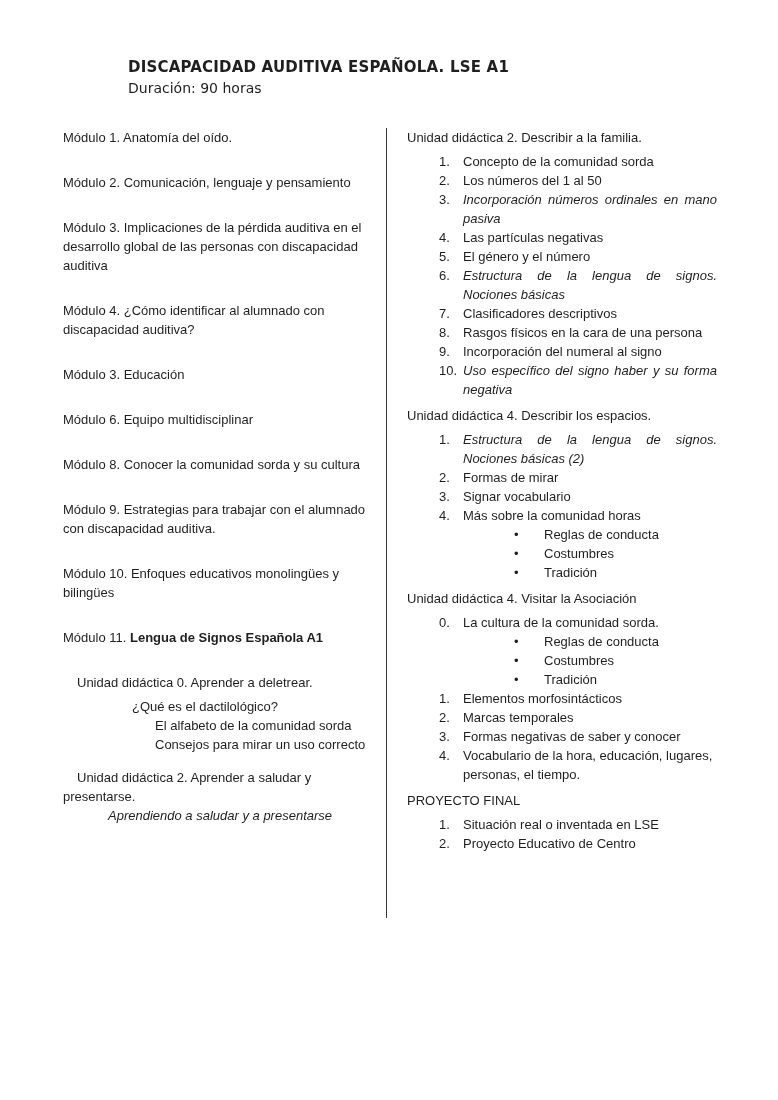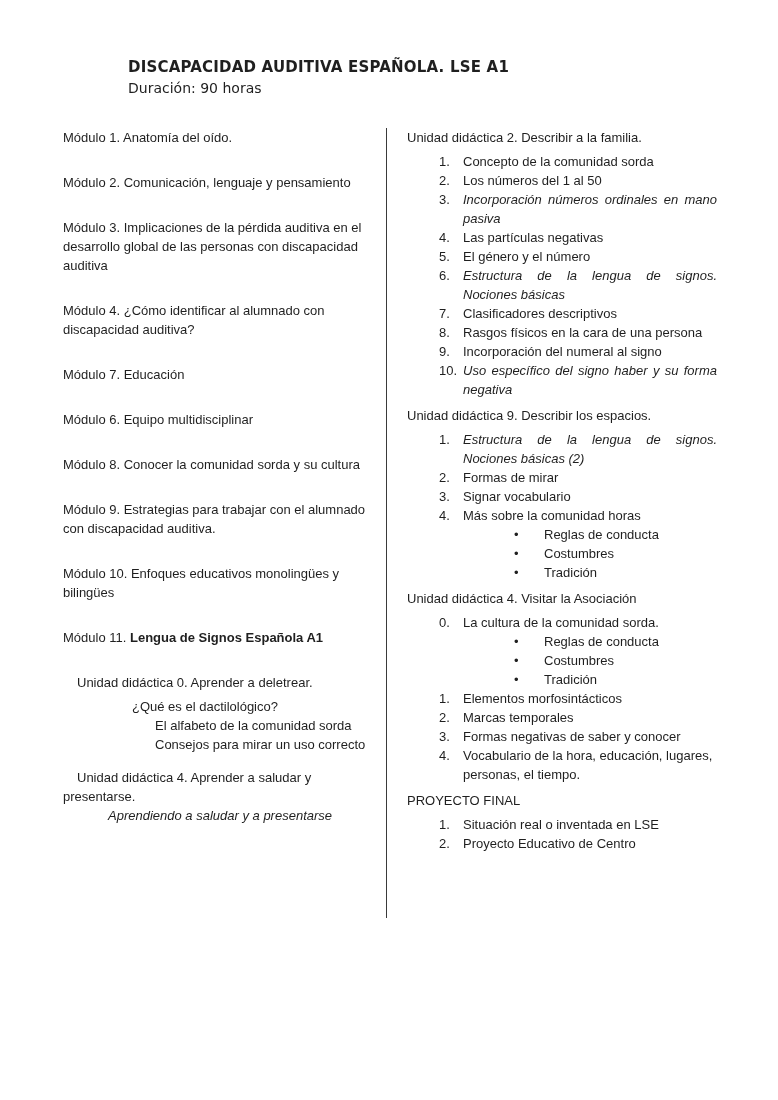--- a/index.html
+++ b/index.html
@@ -69,36 +69,36 @@
     <div class="doc-subtitle">Duración: 90 horas</div>
   </header>
 
   <div class="columns">
 
     <div class="col-left">
       <p class="module">Módulo 1. Anatomía del oído.</p>
       <p class="module">Módulo 2. Comunicación, lenguaje y pensamiento</p>
       <p class="module">Módulo 3. Implicaciones de la pérdida auditiva en el desarrollo global de las personas con discapacidad auditiva</p>
       <p class="module">Módulo 4. ¿Cómo identificar al alumnado con discapacidad auditiva?</p>
-      <p class="module">Módulo 7. Educación</p>
+      <p class="module">Módulo 3. Educación</p>
       <p class="module">Módulo 6. Equipo multidisciplinar</p>
       <p class="module">Módulo 8. Conocer la comunidad sorda y su cultura</p>
       <p class="module">Módulo 9. Estrategias para trabajar con el alumnado con discapacidad auditiva.</p>
       <p class="module">Módulo 10. Enfoques educativos monolingües y bilingües</p>
       <p class="module"><span>Módulo 11. </span><span class="bold">Lengua de Signos Española A1</span></p>
 
       <div class="ud0">
         <p class="ud0-title">Unidad didáctica 0. Aprender a deletrear.</p>
         <p class="ud0-question">¿Qué es el dactilológico?</p>
         <p class="ud0-item">El alfabeto de la comunidad sorda</p>
         <p class="ud0-item">Consejos para mirar un uso correcto</p>
       </div>
 
       <div class="ud1">
-        <p class="ud1-title">Unidad didáctica 4. Aprender a saludar y presentarse.</p>
+        <p class="ud1-title">Unidad didáctica 2. Aprender a saludar y presentarse.</p>
         <p class="ud1-item">Aprendiendo a saludar y a presentarse</p>
       </div>
     </div>
 
     <div class="divider"></div>
 
     <div class="col-right">
 
       <section>
         <p class="stitle">Unidad didáctica 2. Describir a la familia.</p>
@@ -140,21 +140,21 @@
               <span class="txt">Incorporación del numeral al signo</span>
             </div>
           <div class="oitem">
               <span class="num">10.</span>
               <span class="txt j">Uso específico del signo haber y su forma negativa</span>
             </div>
         </div>
       </section>
 
       <section>
-        <p class="stitle">Unidad didáctica 9. Describir los espacios.</p>
+        <p class="stitle">Unidad didáctica 4. Describir los espacios.</p>
         <div class="olist">
           <div class="oitem">
               <span class="num">1.</span>
               <span class="txt j">Estructura de la lengua de signos. Nociones básicas (2)</span>
             </div>
           <div class="oitem">
               <span class="num">2.</span>
               <span class="txt">Formas de mirar</span>
             </div>
           <div class="oitem">

